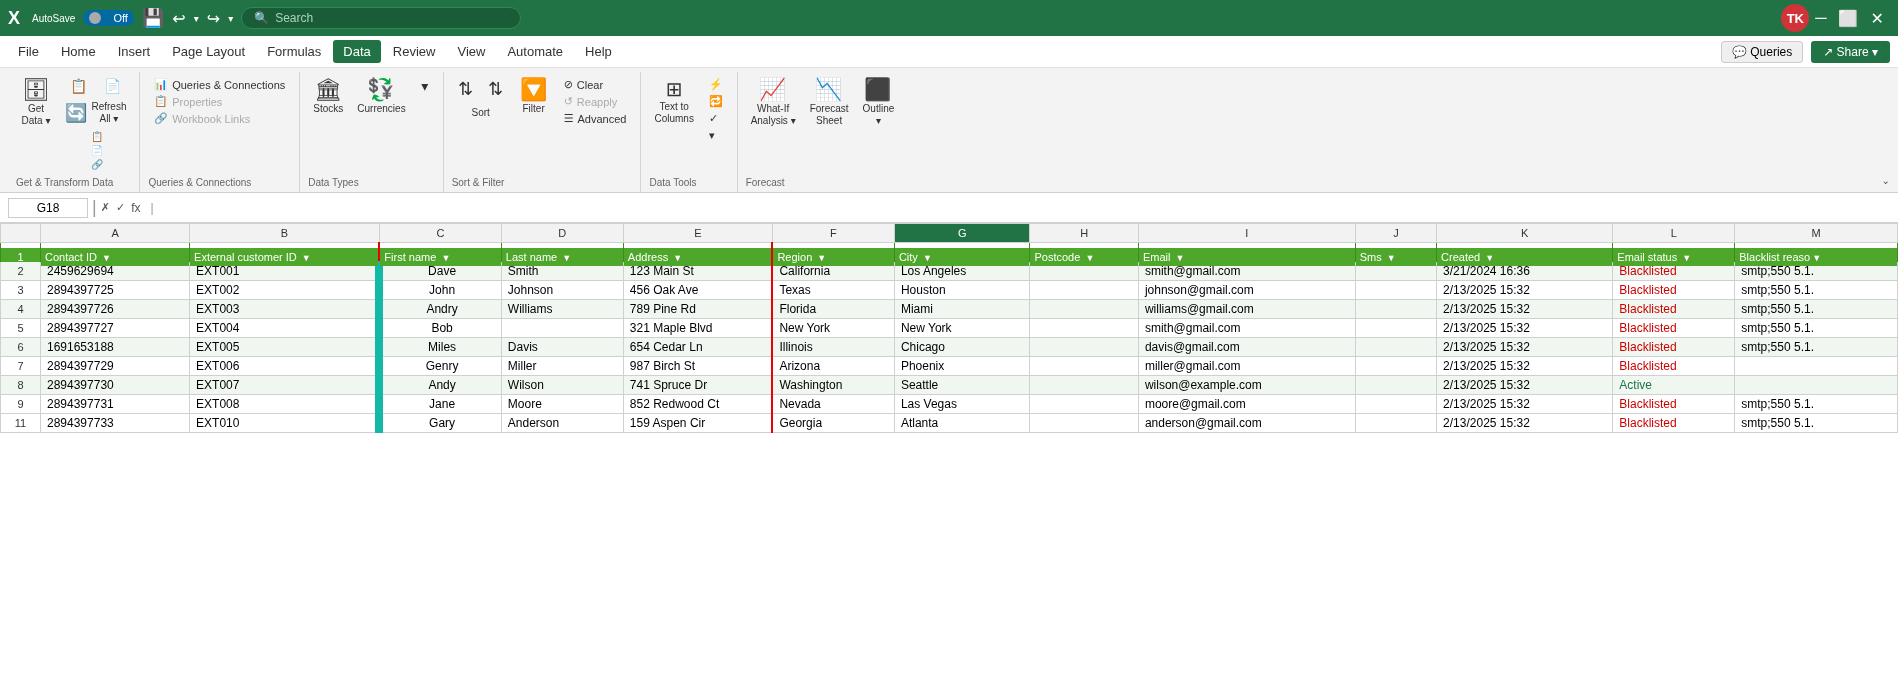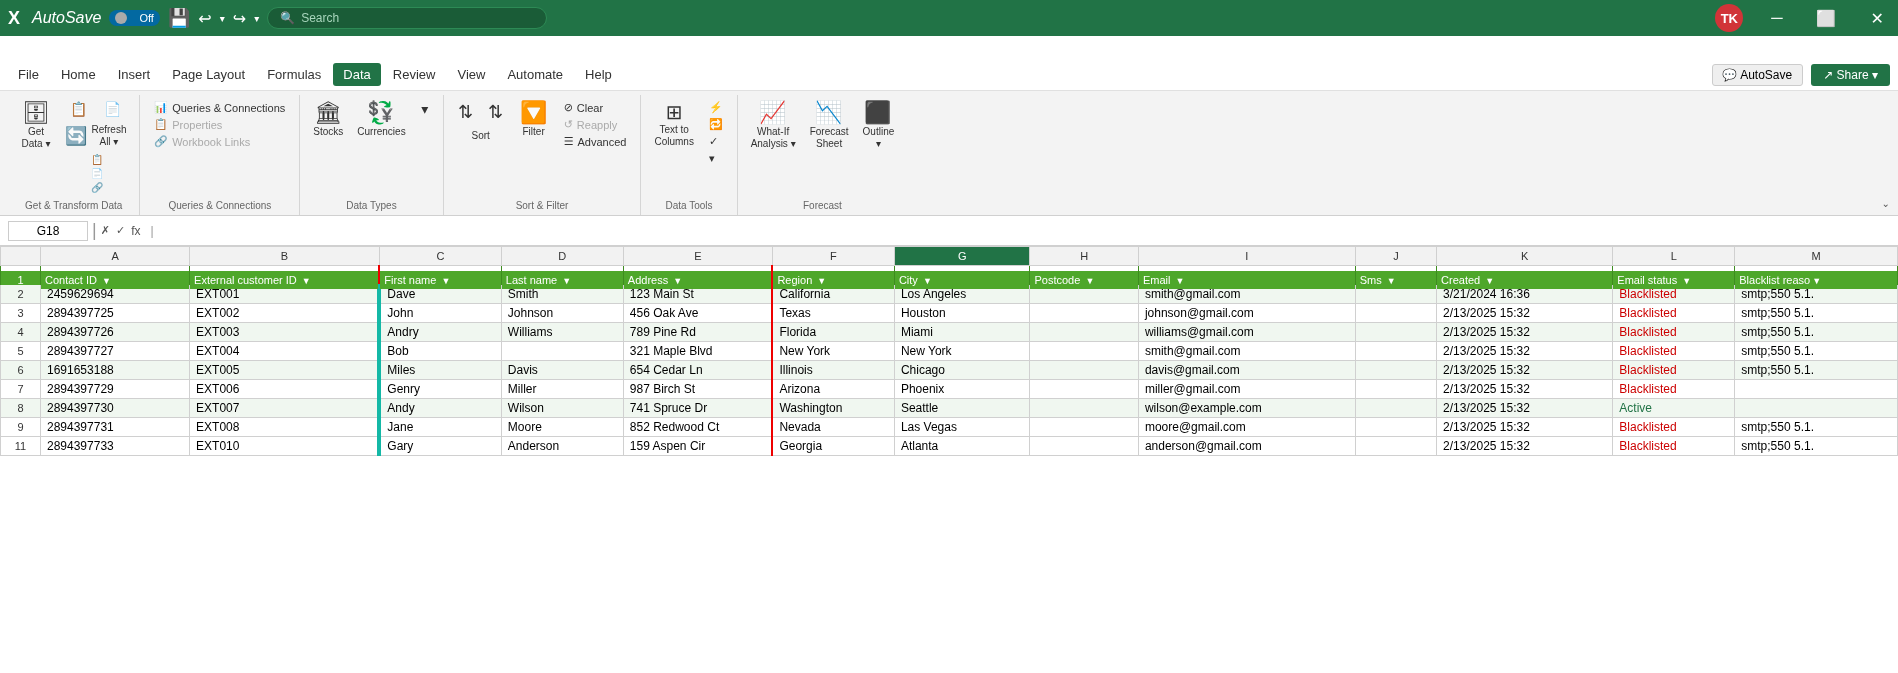--- a/index.html
+++ b/index.html
@@ -17,30 +17,29 @@
     }
     .toggle-circle { width: 12px; height: 12px; background: #aaa; border-radius: 50%; }
     .title-bar-filename { flex: 1; text-align: center; font-size: 13px; font-weight: 500; }
     .title-bar-search {
       display: flex; align-items: center; background: #1a5c37;
       border-radius: 16px; padding: 3px 12px; gap: 6px; width: 280px;
       border: 1px solid #2d8a55;
     }
     .title-bar-search input { background: transparent; border: none; outline: none; color: #fff; font-size: 12px; width: 200px; }
     .title-bar-search input::placeholder { color: #a8d5bc; }
-    .title-bar-right { display: flex; align-items: center; gap: 22px; margin-left: auto; }
+    .title-bar-right { display: flex; align-items: center; gap: 0; margin-left: auto; }
     .avatar { width: 28px; height: 28px; border-radius: 50%; background: #d13438; color: #fff; display: flex; align-items: center; justify-content: center; font-size: 13px; font-weight: bold; }
     .win-btn { font-size: 16px; cursor: pointer; color: #fff; padding: 0 6px; }
 
     
     .menu-bar {
       display: flex; align-items: center; height: 32px;
       background: #fff; padding: 0 8px; gap: 2px;
       border-bottom: 1px solid #e0e0e0;
-      margin-top: 23px;
     }
     .menu-item { padding: 4px 10px; cursor: pointer; border-radius: 3px; font-size: 13px; color: #333; }
     .menu-item.active { background: #217346; color: #fff; border-radius: 3px; }
     .menu-right { margin-left: auto; display: flex; gap: 8px; }
     .comments-btn {
       border: 1px solid #ccc; border-radius: 3px; padding: 3px 10px;
       font-size: 12px; cursor: pointer; display: flex; align-items: center; gap: 4px;
     }
     .share-btn {
       background: #217346; color: #fff; border: none; border-radius: 3px;
@@ -54,21 +53,21 @@
       min-height: 90px; gap: 0;
     }
     .ribbon-group {
       display: flex; flex-direction: column; align-items: center;
       padding: 0 8px; border-right: 1px solid #d5d5d5; position: relative;
       min-width: fit-content;
     }
     .ribbon-group:last-child { border-right: none; }
     .ribbon-group-content { display: flex; align-items: flex-start; gap: 4px; flex: 1; padding: 4px 0; }
     .ribbon-group-label {
-      font-size: 10px; color: #666; text-align: center; padding: 2px 0 4px;
+      font-size: 10px; color: #666; padding: 2px 0 4px;
       width: 100%;
     }
     .ribbon-btn {
       display: flex; flex-direction: column; align-items: center; justify-content: flex-start;
       cursor: pointer; padding: 3px 5px; border-radius: 3px; min-width: 40px;
       gap: 2px; background: transparent; border: none; font-size: 10px; color: #333;
     }
     .ribbon-btn .icon { font-size: 22px; line-height: 1; }
     .ribbon-btn .label { font-size: 10px; text-align: center; line-height: 1.2; white-space: nowrap; }
     .ribbon-btn-sm {
@@ -111,33 +110,33 @@
     .row-even td { background: #f0f7f0; }
     .row-odd td { background: #fff; }
     .header-row td {
       background: #4ea72a; color: #fff; font-weight: 500; font-size: 11px;
       padding: 3px 4px; border: 1px solid #3d8c1f;
       position: sticky; top: 24px; z-index: 1;
     }
     .header-row td .filter-arrow { font-size: 9px; margin-left: 2px; }
 
     
-    .data-row td.red-left { border-left: 4px solid #14b8a6; }
+    .data-row td.red-left { border-left: 8px solid #14b8a6; text-align: center; }
     .data-row td.red-right { border-right: 2px solid #e00; }
     .header-row td.red-left { border-left: 2px solid #e00 !important; }
     .header-row td.red-right { border-right: 2px solid #e00 !important; margin-top: 12px; }
 
     .ribbon-expand { font-size: 10px; cursor: pointer; color: #555; align-self: flex-end; margin-bottom: 2px; }
   </style>
 </head>
 <body>
 
 <div class="title-bar">
   <span class="title-bar-logo">X</span>
-  <span style="font-size:16px;font-style:italic;">AutoSave</span>
+  <span style="font-size:10px;">AutoSave</span>
   <div class="toggle-pill">
     <div class="toggle-circle"></div>
     <span style="font-size:11px;">Off</span>
   </div>
   <span style="font-size:18px;">💾</span>
   <span style="font-size:16px; cursor:pointer;">↩</span>
   <span style="font-size:10px;">▾</span>
   <span style="font-size:16px; cursor:pointer;">↪</span>
   <span style="font-size:10px;">▾</span>
   <div class="title-bar-search">
@@ -157,21 +156,21 @@
   <span class="menu-item">Home</span>
   <span class="menu-item">Insert</span>
   <span class="menu-item">Page Layout</span>
   <span class="menu-item">Formulas</span>
   <span class="menu-item active">Data</span>
   <span class="menu-item">Review</span>
   <span class="menu-item">View</span>
   <span class="menu-item">Automate</span>
   <span class="menu-item">Help</span>
   <div class="menu-right">
-    <button class="comments-btn">💬 AutoSave</button>
+    <button class="comments-btn">💬 Queries</button>
     <button class="share-btn">↗ Share ▾</button>
   </div>
 </div>
 
 <div class="ribbon">
 
   <div class="ribbon-group">
     <div class="ribbon-group-content">
       <div style="display:flex; flex-direction:column; align-items:center; gap:2px;">
         <button class="ribbon-btn">

